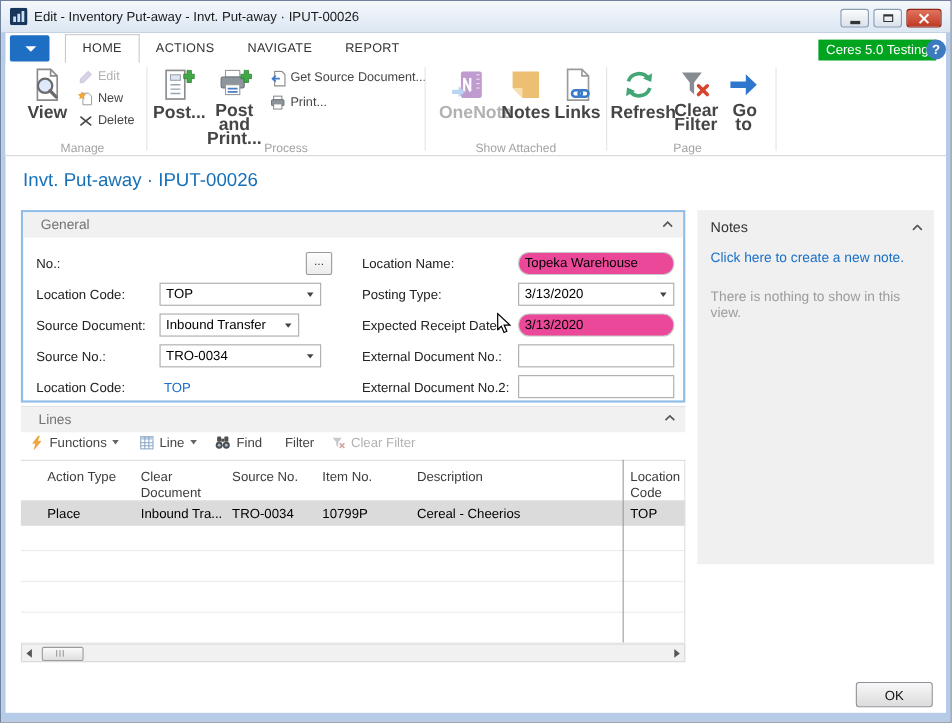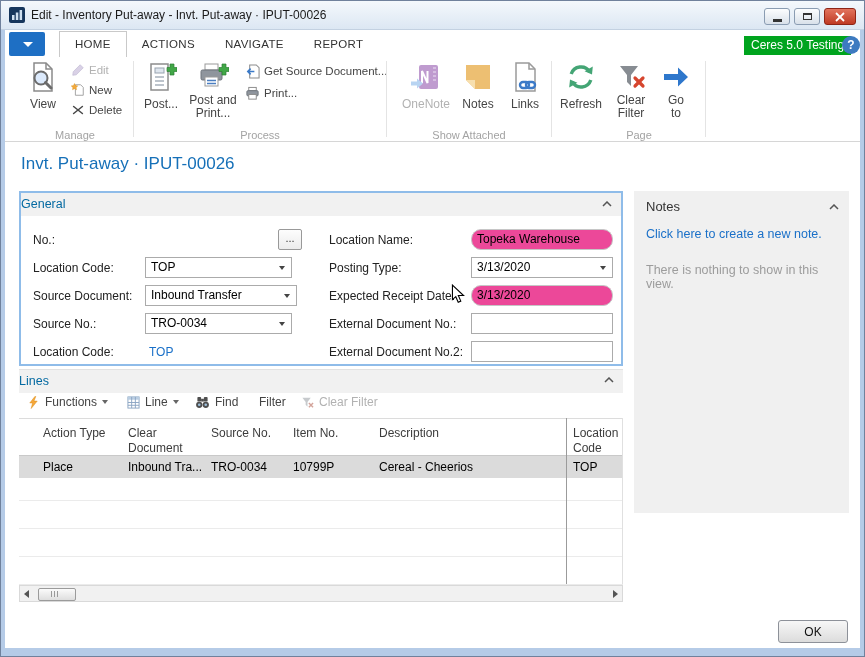--- a/index.html
+++ b/index.html
@@ -27,27 +27,27 @@
   .badge{left:743px;top:35px;height:19px;line-height:19px;padding:0 7px;background:#00a41e;
          color:#fff;font-size:12px;}
   .helpcircle{left:841px;top:35px;width:18px;height:18px;border-radius:50%;background:#3d7ac0;
               color:#fff;font-size:12px;font-weight:bold;text-align:center;line-height:18px;}
   
   .ribbon{left:4px;top:56px;right:4px;height:85px;background:#fff;border-bottom:1px solid #d6d6d6;}
   .rsep{top:4px;width:1px;height:76px;background:#e4e4e4;}
   .grouplabel{top:72px;font-size:11px;color:#a3a3a3;text-align:center;}
   .bigbtn{top:1px;height:74px;text-align:center;cursor:default;}
   .bigbtn .ic{display:block;margin:3px auto 1px auto;width:32px;height:32px;}
-  .bigbtn .lbl{font-size:12px;color:#454545;line-height:13px;display:inline-block;}
+  .bigbtn .lbl{font-size:16px;color:#454545;line-height:13px;display:inline-block;font-weight:bold;}
   .smallbtn{height:18px;display:flex;align-items:center;gap:4px;font-size:11.5px;color:#454545;text-align:right;}
   .grayed .lbl, .grayed{color:#b2b2b2 !important;}
   
   .pagetitle{left:20px;top:153px;font-size:17px;color:#1670b8;}
-  .fasttab-hd{height:23px;background:#f1f1f1;font-size:12.5px;color:#0369a1;
-              line-height:23px;padding-left:0;}
+  .fasttab-hd{height:23px;background:#f1f1f1;font-size:12.5px;color:#737373;
+              line-height:23px;padding-left:16px;}
   .chev{position:absolute;right:9px;top:8px;}
   .flabel{font-size:12px;color:#222;white-space:nowrap;}
   .field{height:21px;border:1px solid #ababab;background:#fff;font-size:12px;color:#000;
          line-height:19px;padding:0 5px;white-space:nowrap;overflow:hidden;}
   .field.focus{border-color:#35508a;padding:0 2px;}
   .field.disabled{background:#ec4899;border-color:#c6c6c6;border-radius:10px;}
   .sel{background:#59a7f9;padding:1px 1px;}
   .caret{display:inline-block;width:2px;height:14px;background:#e8872c;vertical-align:middle;margin-left:0px;}
   .dd-arrow{position:absolute;right:6px;top:8px;width:0;height:0;
             border-left:3.5px solid transparent;border-right:3.5px solid transparent;
@@ -248,21 +248,21 @@
         </g>
       </svg>
       <span class="lbl" style="width:36px">Clear Filter</span>
     </div>
     <div class="abs bigbtn" style="left:652px;width:38px">
       <svg class="ic" viewBox="0 0 32 32">
         <path d="M4 13 h14 v-6.5 l10 9.5 -10 9.5 v-6.5 H4 z" fill="#2e77cc"></path>
       </svg>
       <span class="lbl" style="width:20px">Go to</span>
     </div>
-    <div class="abs grouplabel" style="left:558px;width:152px">Page</div>
+    <div class="abs grouplabel" style="left:544px;width:152px">Page</div>
     <div class="abs rsep" style="left:700px"></div>
   </div>
 
   <div class="abs pagetitle">Invt. Put-away · IPUT-00026</div>
 
   <div class="abs" style="left:18px;top:190px;width:604px;height:175px;border:2px solid #8fbce9;background:#fff">
     <div class="fasttab-hd">
       <span>General</span>
       <svg class="chev" width="10" height="6">
         <path d="M1 5 L5 1 L9 5" stroke="#555" stroke-width="1.5" fill="none"></path>
@@ -272,21 +272,21 @@
     <div class="abs flabel" style="left:12px;top:40px">No.:</div>
     <div class="abs assist" style="left:257px;top:36px;width:24px">...</div>
 
     <div class="abs flabel" style="left:12px;top:68px">Location Code:</div>
     <div class="abs field" style="left:124px;top:64px;width:147px">
       <span>TOP</span>
       <span class="dd-arrow"></span>
     </div>
 
     <div class="abs flabel" style="left:12px;top:96px">Source Document:</div>
-    <div class="abs field" style="left:124px;top:92px;width:152px">
+    <div class="abs field" style="left:124px;top:92px;width:127px">
       <span>Inbound Transfer</span>
       <span class="dd-arrow"></span>
     </div>
 
     <div class="abs flabel" style="left:12px;top:124px">Source No.:</div>
     <div class="abs field" style="left:124px;top:120px;width:147px">
       <span>TRO-0034</span>
       <span class="dd-arrow"></span>
     </div>
 

